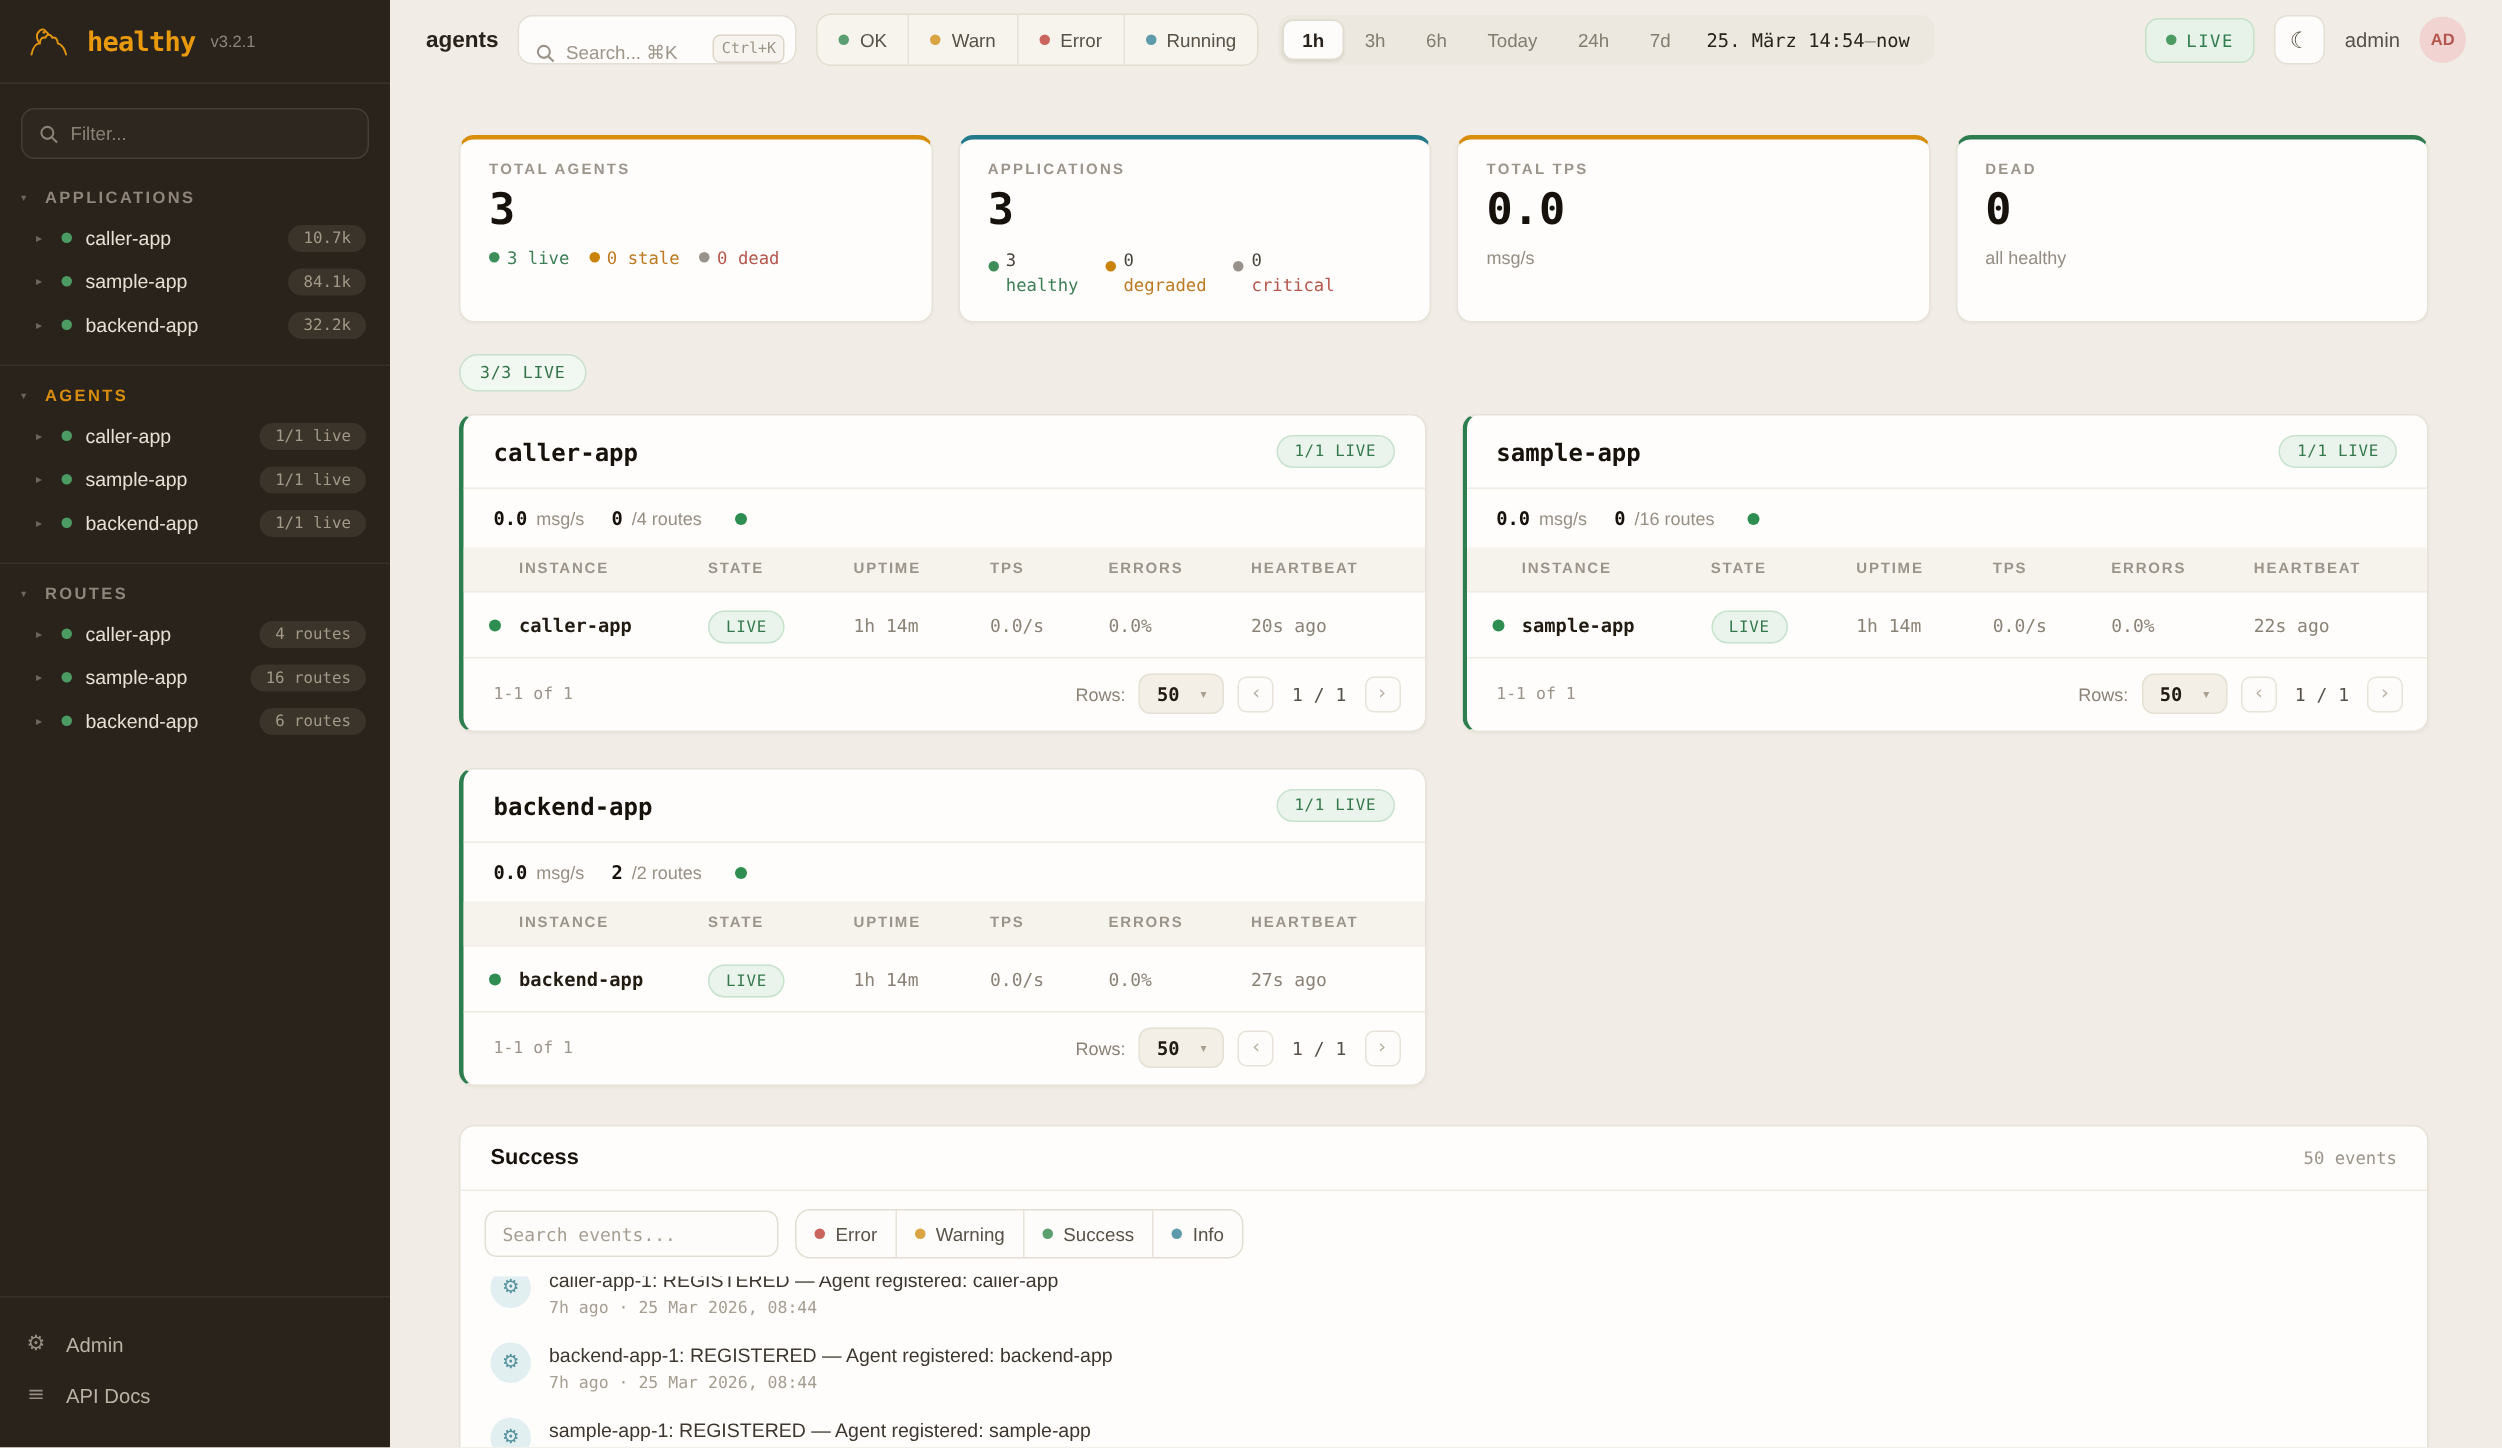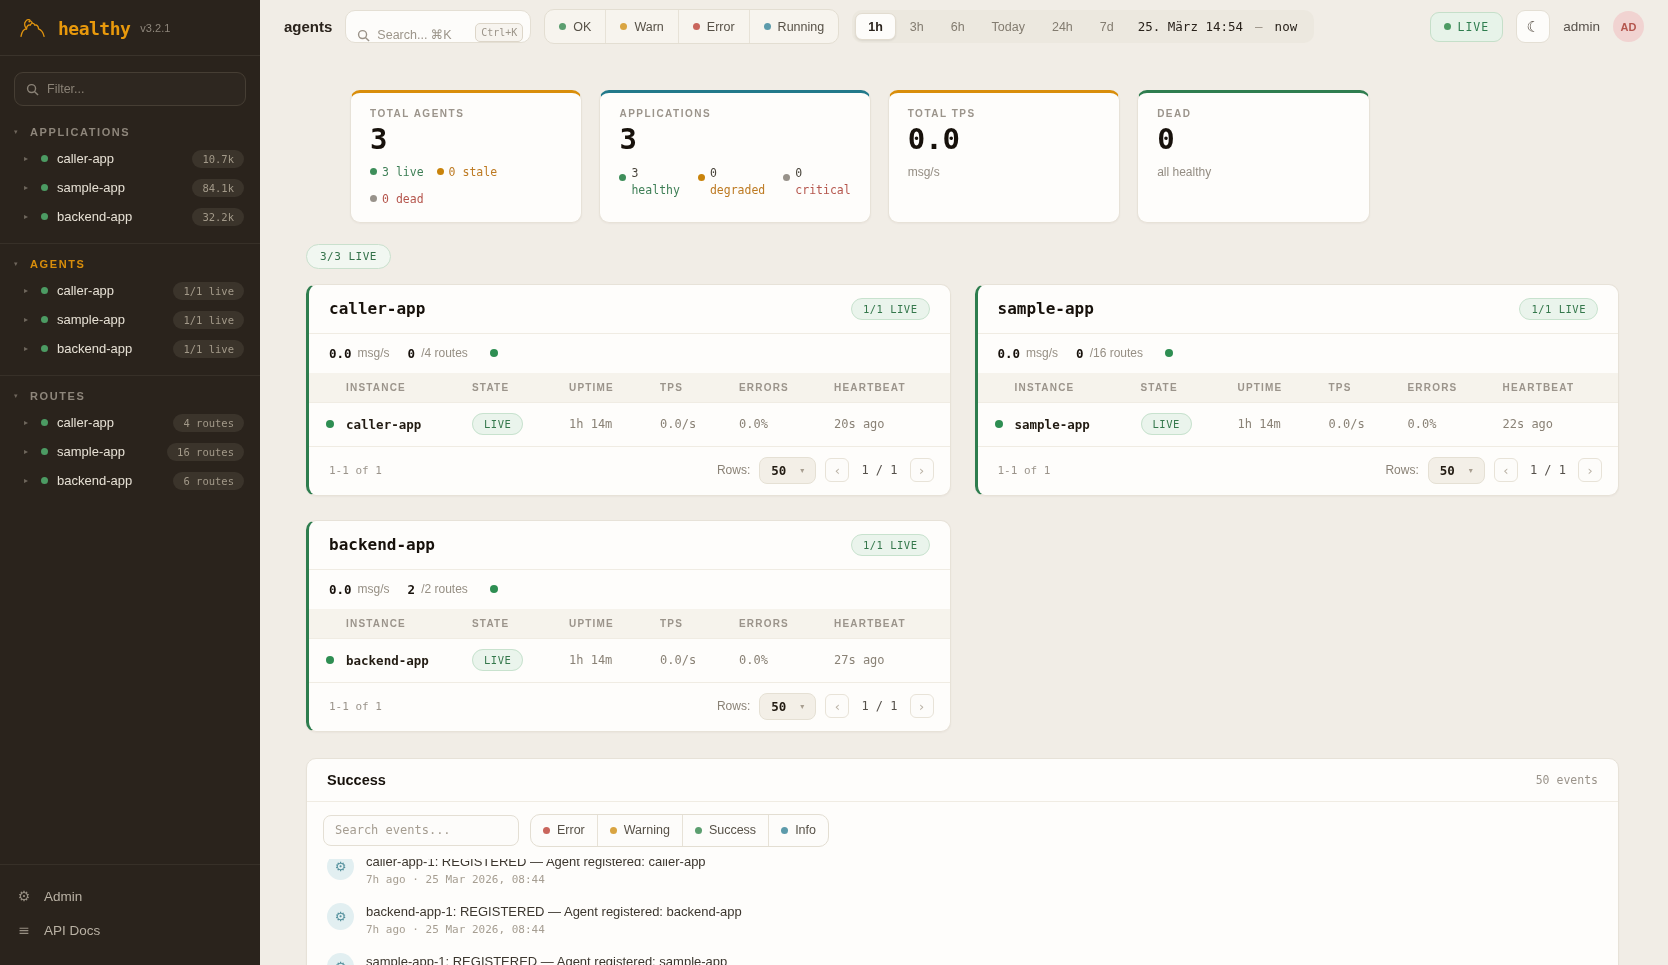--- a/index.html
+++ b/index.html
@@ -68,39 +68,39 @@
     border:1px solid #DDD6C9; background:#F7F4EF; color:#9C958A; border-radius:5px;
     font-family:"DejaVu Sans Mono",monospace; font-size:10px; padding:3px 5px; flex:none;
   }
   .seg-group { display:flex; align-items:center; background:#F7F4EE; border:1px solid #E3DED2; border-radius:10px; overflow:hidden; }
   .seg-btn { display:flex; align-items:center; gap:7px; padding:0 14px; height:33px; font-size:12.5px; color:#575147; cursor:pointer; background:transparent; border:none; font-family:inherit; }
   .seg-btn + .seg-btn { border-left:1px solid #E7E2D7; }
   .seg-dot { width:7px; height:7px; }
   .time-seg { display:flex; align-items:center; background:#ECE8DF; border-radius:10px; padding:3px; gap:1px; }
   .time-btn { height:27px; padding:0 12px; font-size:12.5px; color:#837C70; background:transparent; border:1px solid transparent; border-radius:7px; cursor:pointer; font-family:inherit; }
   .time-btn.active { background:#FDFCFA; border-color:#E2DCD0; box-shadow:0 1px 2px rgba(0,0,0,.08); color:#2A231C; font-weight:bold; }
-  .time-display { display:flex; align-items:center; gap:12px; padding:0 14px 0 10px; font-family:"DejaVu Sans Mono",monospace; font-size:12.5px; color:#2A231C; }
+  .time-display { display:flex; align-items:center; gap:0; padding:0 14px 0 10px; font-family:"DejaVu Sans Mono",monospace; font-size:12.5px; color:#2A231C; }
   .time-sep { color:#968E82; }
   .top-spacer { flex:1; }
   .live-badge {
     display:flex; align-items:center; gap:7px; background:#E7F3E9; border:1px solid #C5DFC9;
     color:#2F7D4F; border-radius:9px; height:30px; padding:0 13px;
     font-family:"DejaVu Sans Mono",monospace; font-size:11.5px; letter-spacing:1px;
   }
   .live-dot { width:7px; height:7px; background:#4C9B63; }
   .moon-btn { width:34px; height:33px; background:#FDFCFA; border:1px solid #E4DFD4; border-radius:9px;
     display:flex; align-items:center; justify-content:center; color:#5A5248; font-size:15px; cursor:pointer;
     font-family:"DejaVu Sans",sans-serif; }
   .admin-label { font-size:13.5px; color:#57514B; }
   .avatar { width:31px; height:31px; border-radius:50%; background:#F1D3D1; color:#B4564E;
     display:flex; align-items:center; justify-content:center; font-size:11px; font-weight:bold; cursor:pointer; }
 
   
   .content { flex:1; padding:38px 49px 0 46px; overflow:hidden; }
-  .stat-row { display:grid; grid-template-columns:repeat(5,1fr); gap:17px;margin-left:44px; }
+  .stat-row { display:grid; grid-template-columns:repeat(4,1fr); gap:17px; }
   .stat-card {
     background:#FEFDFB; border:1px solid #E7E2D8; border-top:3px solid #D98E0B;
     border-radius:10px; padding:15px 19px 16px 19px; min-height:122px; box-shadow:0 1px 2px rgba(40,30,10,.04);
   }
   .stat-label { font-size:10px; font-weight:bold; letter-spacing:1.5px; color:#9B948B; }
   .stat-value { font-family:"DejaVu Sans Mono",monospace; font-weight:bold; font-size:29px; color:#17110B; margin-top:5px; line-height:1.1; }
   .stat-sub { margin-top:9px; font-size:12px; color:#948D83; }
   .dots-inline { display:flex; gap:13px; flex-wrap:wrap; font-family:"DejaVu Sans Mono",monospace; font-size:11.5px; }
   .dots-inline .d-item { display:flex; align-items:center; gap:5px; }
   .d-dot { width:7px; height:7px; }

